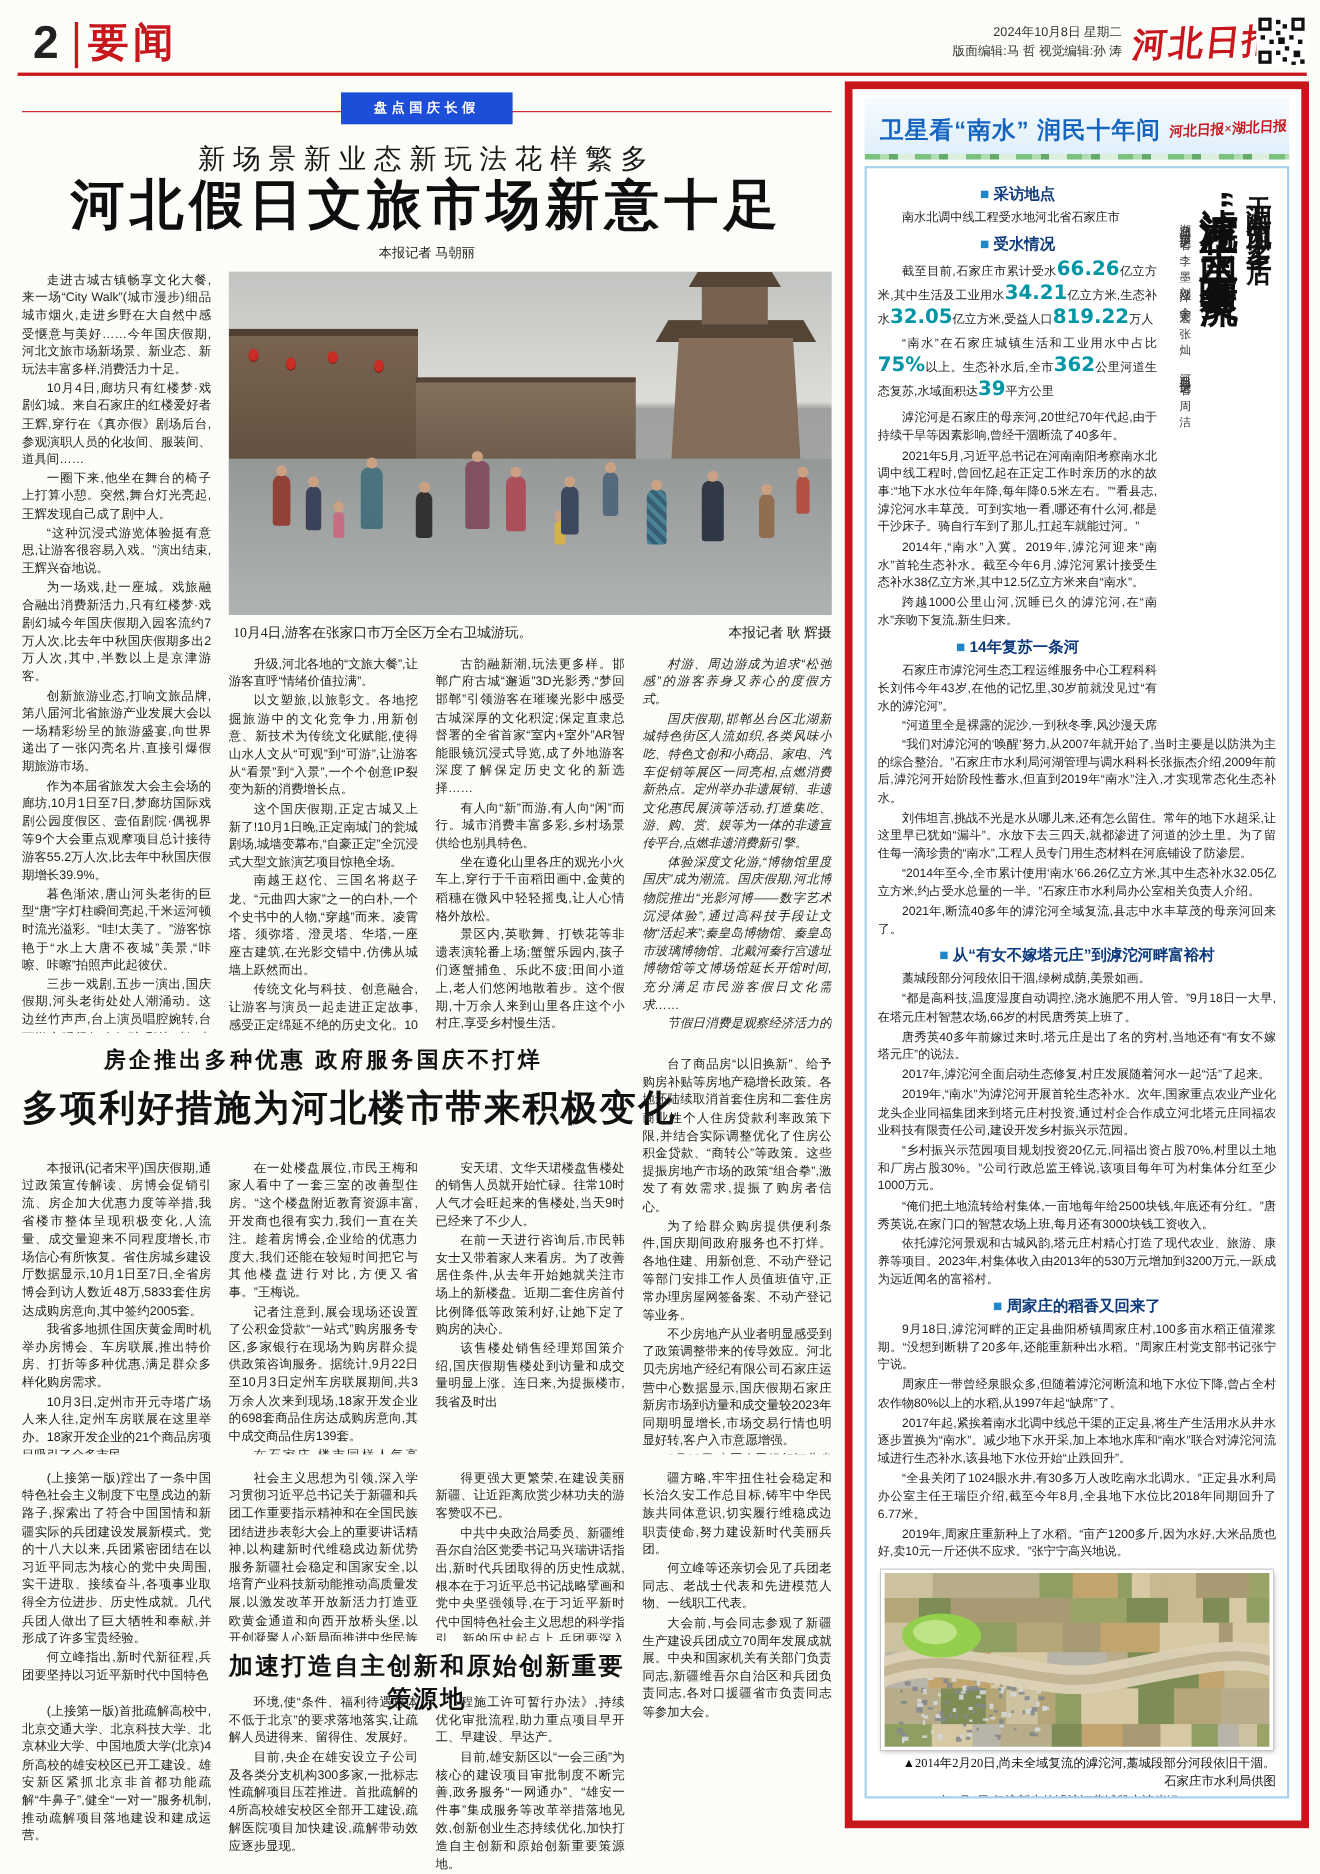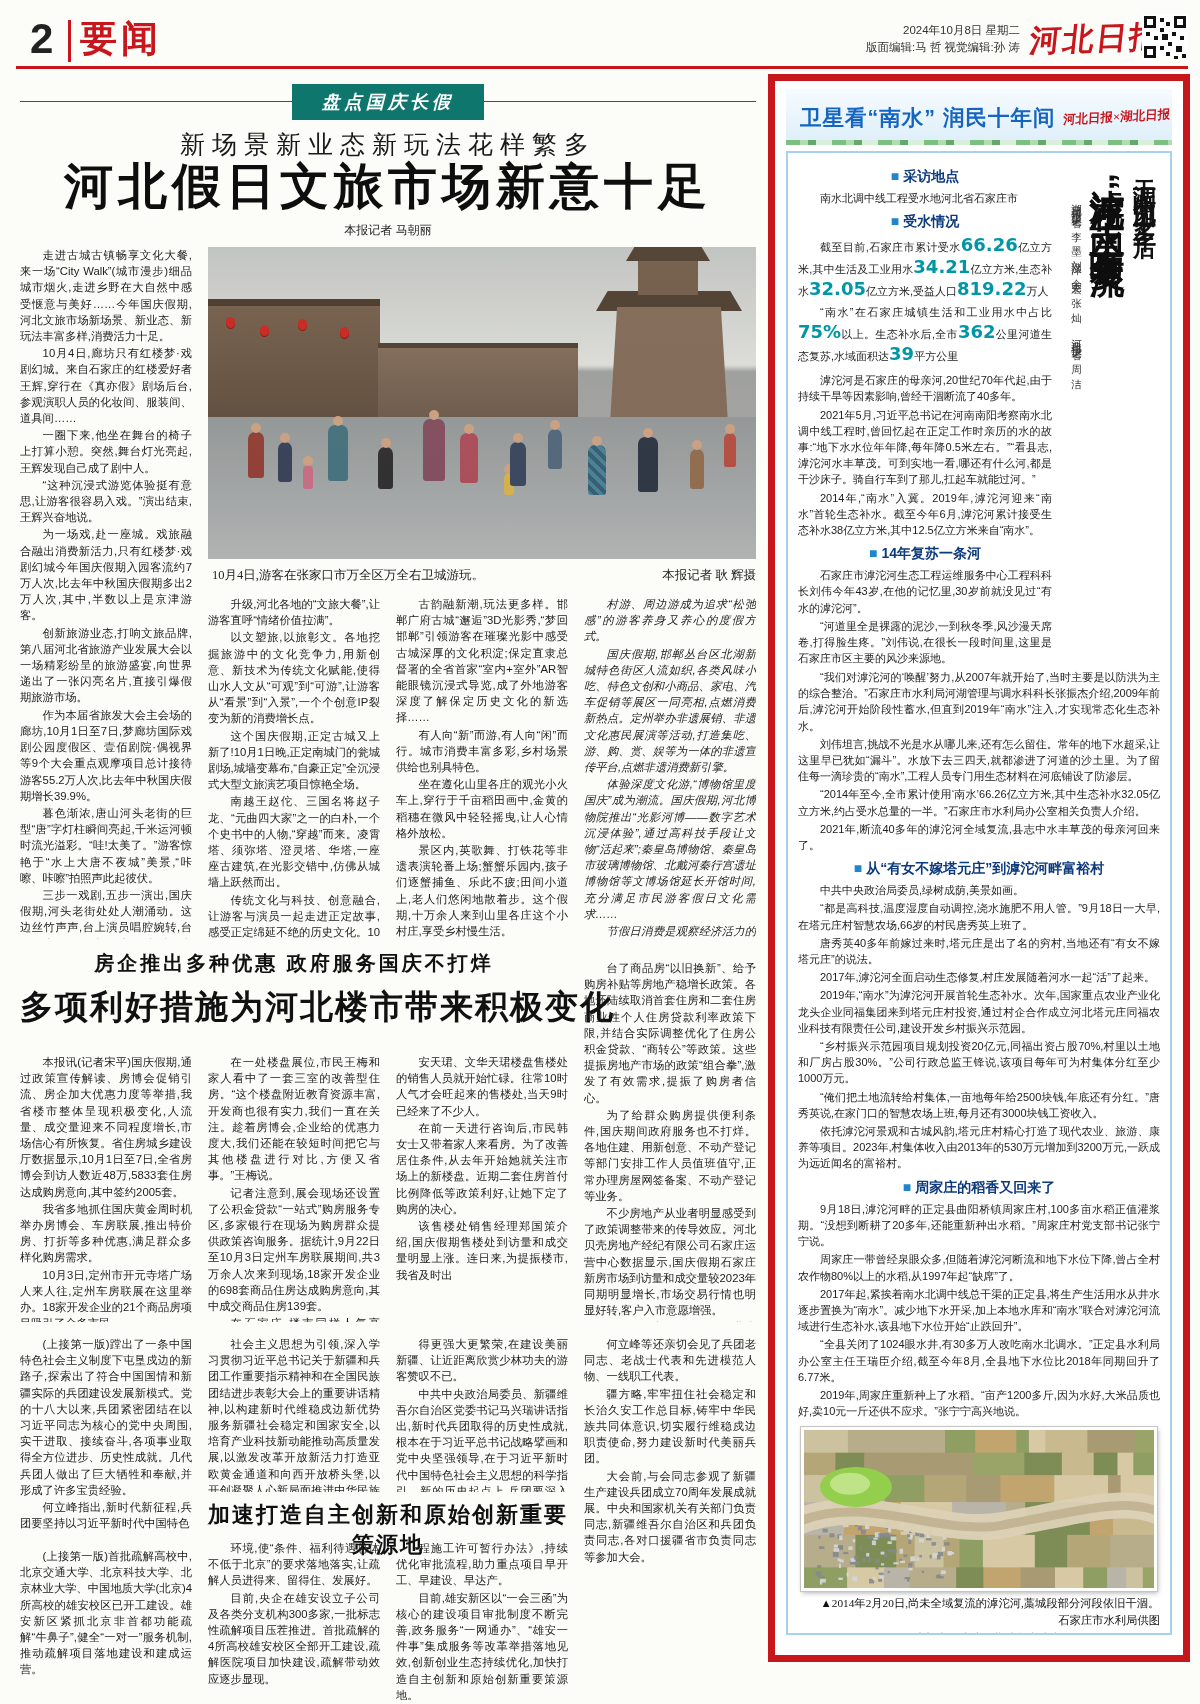--- a/index.html
+++ b/index.html
@@ -12,22 +12,22 @@
   .hdr-bar{width:3px;height:42px;background:#c8161d;}
   .hdr-meta{font-size:11.5px;color:#333;text-align:right;line-height:17px;}
   .masthead{font-family:"Liberation Serif",serif;font-weight:bold;color:#c8161d;font-size:31px;
             transform:skewX(-8deg) rotate(-2deg);letter-spacing:2px;white-space:nowrap;}
   .redrule{height:3px;background:#c8161d;}
   
   .col{position:absolute;overflow:hidden;text-align:justify;font-size:11.3px;line-height:16.2px;color:#1c1c1c;}
   .col .para{margin:0 0 1px 0;text-indent:2em;}
   .centerbox{text-align:center;}
   .badge-line{height:1px;background:#d0121c;}
-  .badge{display:inline-block;background:#0f766e;color:#fff;font-size:18px;font-weight:bold;
-         padding:6px 30px;letter-spacing:4px;font-style:italic;}
+  .badge{display:inline-block;background:#1d4ed8;color:#fff;font-size:12px;font-weight:bold;
+         padding:6px 30px;letter-spacing:4px;}
   .a1-kicker{font-size:25px;font-weight:normal;letter-spacing:7px;color:#191919;}
   .a1-title{font-size:49px;font-weight:bold;letter-spacing:5px;color:#0e0e0e;white-space:nowrap;}
   .byline{font-size:12px;color:#222;}
   .a2-kicker{font-size:20px;font-weight:bold;letter-spacing:3px;}
   .a2-title{font-size:33px;font-weight:bold;letter-spacing:2px;white-space:nowrap;}
   .a4-title{font-size:22px;font-weight:bold;letter-spacing:2px;}
   
   #photo{background:linear-gradient(#c2ccd1,#d8dedf 38%,#9aa1a5 40%,#a9b0b3);overflow:hidden;}
   .ph-sky{position:absolute;left:0;top:0;right:0;height:118px;background:linear-gradient(#bfc9cf,#dde3e4);}
   .ph-bldgL{position:absolute;left:0;top:52px;width:172px;height:124px;
@@ -220,22 +220,22 @@
       <p class="para">何立峰指出,新时代新征程,兵团要坚持以习近平新时代中国特色</p>
     </div>
   <div class="col" style="left:208px;top:1336px;width:172px;height:156px;">
       <p class="para">社会主义思想为引领,深入学习贯彻习近平总书记关于新疆和兵团工作重要指示精神和在全国民族团结进步表彰大会上的重要讲话精神,以构建新时代维稳戍边新优势服务新疆社会稳定和国家安全,以培育产业科技新动能推动高质量发展,以激发改革开放新活力打造亚欧黄金通道和向西开放桥头堡,以开创凝聚人心新局面推进中华民族共同体建设,以塑造兵团队伍新形象保障更好履行职责使命,把兵团建设</p>
     </div>
   <div class="col" style="left:396px;top:1336px;width:172px;height:156px;">
       <p class="para">得更强大更繁荣,在建设美丽新疆、让近距离欣赏少林功夫的游客赞叹不已。</p>
       <p class="para">中共中央政治局委员、新疆维吾尔自治区党委书记马兴瑞讲话指出,新时代兵团取得的历史性成就,根本在于习近平总书记战略擘画和党中央坚强领导,在于习近平新时代中国特色社会主义思想的科学指引。新的历史起点上,兵团要深入学习贯彻党的二十大和二十届二中、三中全会精神,完整准确全面贯彻新时代党的治</p>
     </div>
   <div class="col" style="left:584px;top:1336px;width:172px;height:364px;">
+      <p class="para">疆方略,牢牢扭住社会稳定和长治久安工作总目标,铸牢中华民族共同体意识,切实履行维稳戍边职责使命,努力建设新时代美丽兵团。</p>
       <p class="para">何立峰等还亲切会见了兵团老同志、老战士代表和先进模范人物、一线职工代表。</p>
-      <p class="para">疆方略,牢牢扭住社会稳定和长治久安工作总目标,铸牢中华民族共同体意识,切实履行维稳戍边职责使命,努力建设新时代美丽兵团。</p>
       <p class="para">大会前,与会同志参观了新疆生产建设兵团成立70周年发展成就展。中央和国家机关有关部门负责同志,新疆维吾尔自治区和兵团负责同志,各对口援疆省市负责同志等参加大会。</p>
     </div>
 
   <div class="abs centerbox a4-title" style="left:208px;top:1500px;width:360px;">加速打造自主创新和原始创新重要策源地</div>
   <div class="col" style="left:208px;top:1540px;width:172px;height:160px;">
       <p class="para">环境,使“条件、福利待遇总体不低于北京”的要求落地落实,让疏解人员进得来、留得住、发展好。</p>
       <p class="para">目前,央企在雄安设立子公司及各类分支机构300多家,一批标志性疏解项目压茬推进。首批疏解的4所高校雄安校区全部开工建设,疏解医院项目加快建设,疏解带动效应逐步显现。</p>
     </div>
   <div class="col" style="left:396px;top:1540px;width:172px;height:160px;">
       <p class="para">程施工许可暂行办法》,持续优化审批流程,助力重点项目早开工、早建设、早达产。</p>
@@ -271,20 +271,21 @@
             </div>
           <div class="p-head">受水情况</div>
           <div class="p-body" style="line-height:19px;">
               <p class="para">截至目前,石家庄市累计受水<span class="num">66.26</span>亿立方米,其中生活及工业用水<span class="num">34.21</span>亿立方米,生态补水<span class="num">32.05</span>亿立方米,受益人口<span class="num">819.22</span>万人</p>
               <p class="para">“南水”在石家庄城镇生活和工业用水中占比<span class="num">75%</span>以上。生态补水后,全市<span class="num">362</span>公里河道生态复苏,水域面积达<span class="num">39</span>平方公里</p>
             </div>
           <div class="p-body" style="margin-top:6px;">
               <p class="para">滹沱河是石家庄的母亲河,20世纪70年代起,由于持续干旱等因素影响,曾经干涸断流了40多年。</p>
               <p class="para">2021年5月,习近平总书记在河南南阳考察南水北调中线工程时,曾回忆起在正定工作时亲历的水的故事:“地下水水位年年降,每年降0.5米左右。”“看县志,滹沱河水丰草茂。可到实地一看,哪还有什么河,都是干沙床子。骑自行车到了那儿,扛起车就能过河。”</p>
               <p class="para">2014年,“南水”入冀。2019年,滹沱河迎来“南水”首轮生态补水。截至今年6月,滹沱河累计接受生态补水38亿立方米,其中12.5亿立方米来自“南水”。</p>
+              <p class="para">跨越1000公里山河,沉睡已久的滹沱河,在“南水”亲吻下复流,新生归来。</p>
             </div>
           <div class="p-head">14年复苏一条河</div>
           <div class="p-body">
               <p class="para">石家庄市滹沱河生态工程运维服务中心工程科科长刘伟今年43岁,在他的记忆里,30岁前就没见过“有水的滹沱河”。</p>
               <p class="para">“河道里全是裸露的泥沙,一到秋冬季,风沙漫天席卷,打得脸生疼。”刘伟说,在很长一段时间里,这里是石家庄市区主要的风沙来源地。</p>
             </div>
         </div>
         <div class="vzone">
           <div class="v-byline">湖北日报全媒记者　李　墨　刘汉泽　余宽宏　张　灿　　河北日报记者　周　洁</div>
           <div class="v-title">滹沱河在“南水”亲吻下复流</div>
@@ -293,21 +294,21 @@
       </div>
 
       <div class="p-body">
           <p class="para">“我们对滹沱河的‘唤醒’努力,从2007年就开始了,当时主要是以防洪为主的综合整治。”石家庄市水利局河湖管理与调水科科长张振杰介绍,2009年前后,滹沱河开始阶段性蓄水,但直到2019年“南水”注入,才实现常态化生态补水。</p>
           <p class="para">刘伟坦言,挑战不光是水从哪儿来,还有怎么留住。常年的地下水超采,让这里早已犹如“漏斗”。水放下去三四天,就都渗进了河道的沙土里。为了留住每一滴珍贵的“南水”,工程人员专门用生态材料在河底铺设了防渗层。</p>
           <p class="para">“2014年至今,全市累计使用‘南水’66.26亿立方米,其中生态补水32.05亿立方米,约占受水总量的一半。”石家庄市水利局办公室相关负责人介绍。</p>
           <p class="para">2021年,断流40多年的滹沱河全域复流,县志中水丰草茂的母亲河回来了。</p>
         </div>
       <div class="p-head">从“有女不嫁塔元庄”到滹沱河畔富裕村</div>
       <div class="p-body">
-          <p class="para">中共中央政治局委员,绿树成荫,美景如画。</p>
+          <p class="para">藁城段部分河段依旧干涸,绿树成荫,美景如画。</p>
           <p class="para">“都是高科技,温度湿度自动调控,浇水施肥不用人管。”9月18日一大早,在塔元庄村智慧农场,66岁的村民唐秀英上班了。</p>
           <p class="para">唐秀英40多年前嫁过来时,塔元庄是出了名的穷村,当地还有“有女不嫁塔元庄”的说法。</p>
           <p class="para">2017年,滹沱河全面启动生态修复,村庄发展随着河水一起“活”了起来。</p>
           <p class="para">2019年,“南水”为滹沱河开展首轮生态补水。次年,国家重点农业产业化龙头企业同福集团来到塔元庄村投资,通过村企合作成立河北塔元庄同福农业科技有限责任公司,建设开发乡村振兴示范园。</p>
           <p class="para">“乡村振兴示范园项目规划投资20亿元,同福出资占股70%,村里以土地和厂房占股30%。”公司行政总监王锋说,该项目每年可为村集体分红至少1000万元。</p>
           <p class="para">“俺们把土地流转给村集体,一亩地每年给2500块钱,年底还有分红。”唐秀英说,在家门口的智慧农场上班,每月还有3000块钱工资收入。</p>
           <p class="para">依托滹沱河景观和古城风韵,塔元庄村精心打造了现代农业、旅游、康养等项目。2023年,村集体收入由2013年的530万元增加到3200万元,一跃成为远近闻名的富裕村。</p>
         </div>
       <div class="p-head">周家庄的稻香又回来了</div>
       <div class="p-body">

